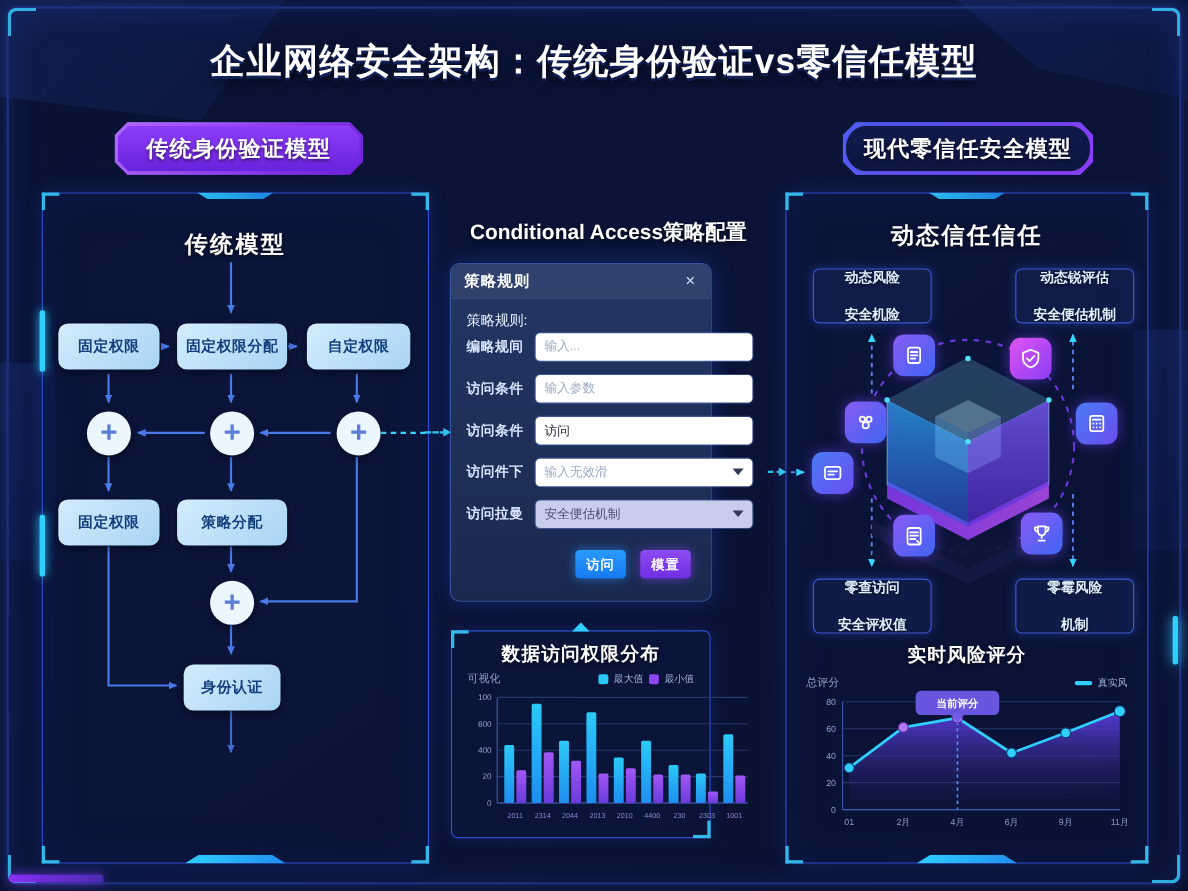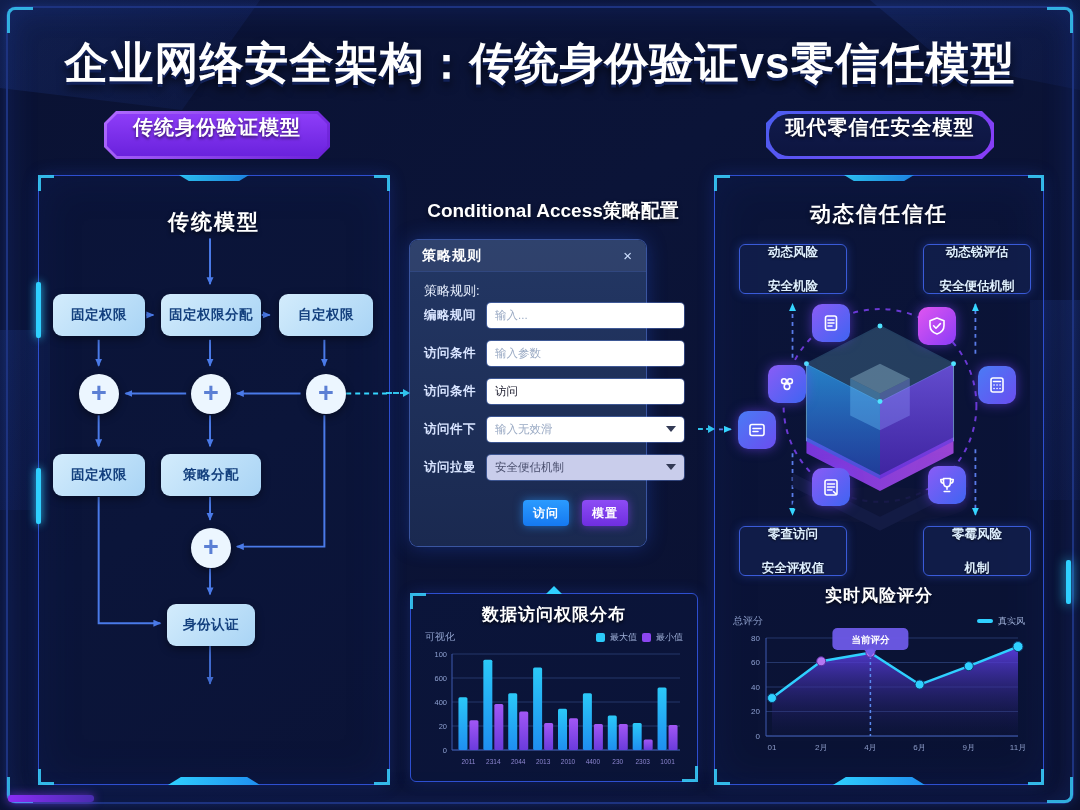--- a/index.html
+++ b/index.html
@@ -18,27 +18,27 @@
   .cb.tl{left:7px;top:7px;border-left-width:3px;border-top-width:3px;border-radius:8px 0 0 0;}
   .cb.tr{right:7px;top:7px;border-right-width:3px;border-top-width:3px;border-radius:0 8px 0 0;}
   .cb.bl{left:7px;bottom:7px;border-left-width:3px;border-bottom-width:3px;border-radius:0 0 0 8px;}
   .cb.br{right:7px;bottom:7px;border-right-width:3px;border-bottom-width:3px;border-radius:0 0 8px 0;}
   .accent-purple{position:absolute;left:8px;bottom:8px;width:86px;height:7px;border-radius:3px;
     background:linear-gradient(90deg,#8a2df5,#4a2db0);box-shadow:0 0 10px rgba(140,60,250,.7);}
   .accent-cyan{position:absolute;right:9px;top:560px;width:5px;height:44px;border-radius:2px;
     background:#2fd0ff;box-shadow:0 0 12px #2fd0ff;}
 
   .page-title{position:absolute;left:0;top:34px;width:100%;text-align:center;color:#ffffff;
-    font-size:44px;font-weight:bold;letter-spacing:1px;
+    font-size:32px;font-weight:bold;letter-spacing:1px;
     text-shadow:0 3px 0 #122259,0 6px 10px rgba(0,0,0,.75);}
 
   
   .badge{position:absolute;top:111px;height:48px;padding:3px;
     clip-path:polygon(12px 0,calc(100% - 12px) 0,100% 12px,100% calc(100% - 12px),calc(100% - 12px) 100%,12px 100%,0 calc(100% - 12px),0 12px);}
-  .badge .inner{width:100%;height:100%;display:flex;justify-content:center;
+  .badge .inner{width:100%;height:100%;display:flex;align-items:center;justify-content:center;
     clip-path:polygon(10px 0,calc(100% - 10px) 0,100% 10px,100% calc(100% - 10px),calc(100% - 10px) 100%,10px 100%,0 calc(100% - 10px),0 10px);
     color:#fff;font-size:20px;font-weight:bold;text-shadow:0 2px 3px rgba(0,0,0,.55);letter-spacing:1px;}
   .badge.left{left:104px;width:226px;background:linear-gradient(135deg,#b06cff,#6a1fd8);box-shadow:0 0 20px rgba(150,70,255,.55);}
   .badge.left .inner{background:linear-gradient(180deg,#8d3df8,#6a22dd);}
   .badge.right{left:766px;width:228px;background:linear-gradient(135deg,#4a5ef0,#8a3cf7);box-shadow:0 0 18px rgba(90,70,250,.5);}
   .badge.right .inner{background:linear-gradient(180deg,#111b4c,#0d1540);border-radius:20px;}
 
   
   .panel{position:absolute;top:175px;height:610px;border:1px solid #2e4fd0;border-radius:8px;
     background:rgba(12,24,64,.35);box-shadow:0 0 16px rgba(40,80,220,.25),inset 0 0 40px rgba(20,40,110,.25);}
@@ -86,21 +86,21 @@
     padding:0 8px;font-size:11.5px;box-shadow:0 0 0 1px rgba(120,160,255,.35);cursor:pointer;}
   .fsel.white{background:#ffffff;color:#9aaac4;}
   .fsel.grey{background:#c9cdeb;color:#4a4f6e;}
   .chev{width:0;height:0;border-left:5px solid transparent;border-right:5px solid transparent;border-top:6px solid #333a55;}
   .btnrow{position:absolute;right:18px;top:260px;display:flex;gap:13px;}
   .mbtn{height:26px;min-width:44px;padding:0 10px;border:none;border-radius:4px;color:#fff;
     font-size:12px;font-weight:bold;cursor:pointer;letter-spacing:1px;}
   .mbtn.blue{background:linear-gradient(180deg,#2b9bff,#1579f0);box-shadow:0 0 10px rgba(40,150,255,.6);}
   .mbtn.purple{background:linear-gradient(180deg,#8d4cf5,#6f2ee0);box-shadow:0 0 10px rgba(140,70,250,.6);}
 
-  .chart-panel{position:absolute;left:410px;top:593px;width:288px;height:189px;border:1px solid #2e4fd0;
+  .chart-panel{position:absolute;left:410px;top:573px;width:236px;height:189px;border:1px solid #2e4fd0;
     border-radius:6px;background:rgba(12,24,64,.45);box-shadow:0 0 14px rgba(40,80,220,.25);}
   .chart-panel .ctab{position:absolute;top:-8px;left:50%;transform:translateX(-50%);width:0;height:0;
     border-left:8px solid transparent;border-right:8px solid transparent;border-bottom:8px solid #2fd0ff;}
   .cp-title{position:absolute;top:9px;width:100%;text-align:center;color:#fff;font-size:17px;font-weight:bold;
     text-shadow:0 2px 3px rgba(0,0,0,.6);letter-spacing:1px;}
   .lrow{position:absolute;left:14px;right:14px;display:flex;justify-content:space-between;align-items:center;}
   .chart-panel .lrow{top:36px;}
   .corner-label{color:#8fa0cc;font-size:10px;}
   .blegend,.llegend{display:flex;align-items:center;gap:5px;}
   .lsq{width:9px;height:9px;border-radius:2px;display:inline-block;}

